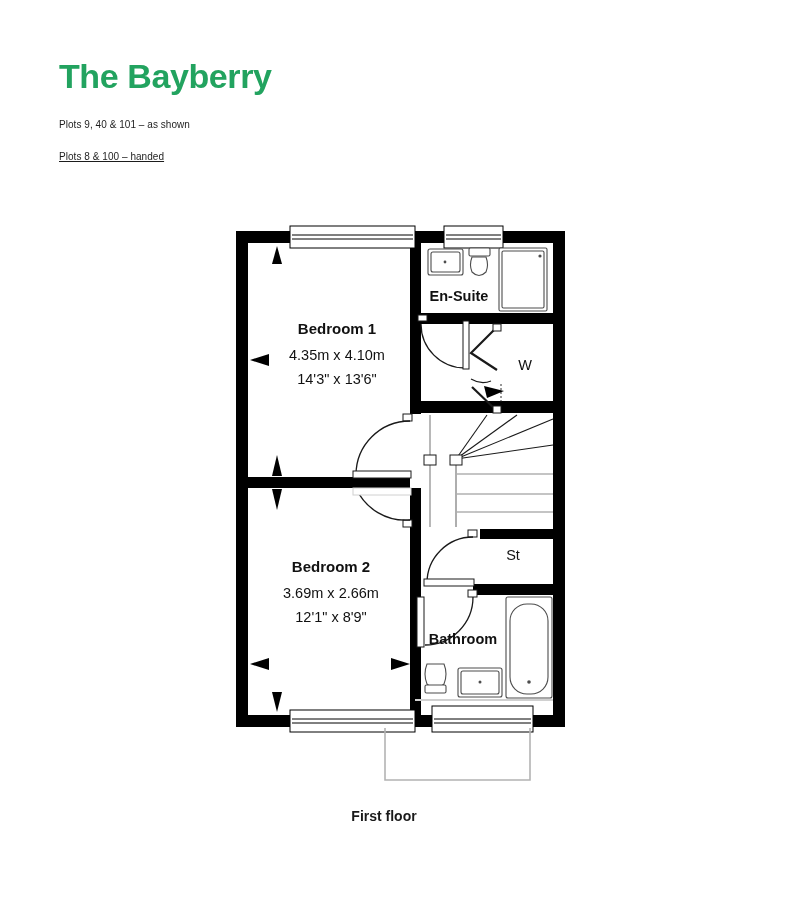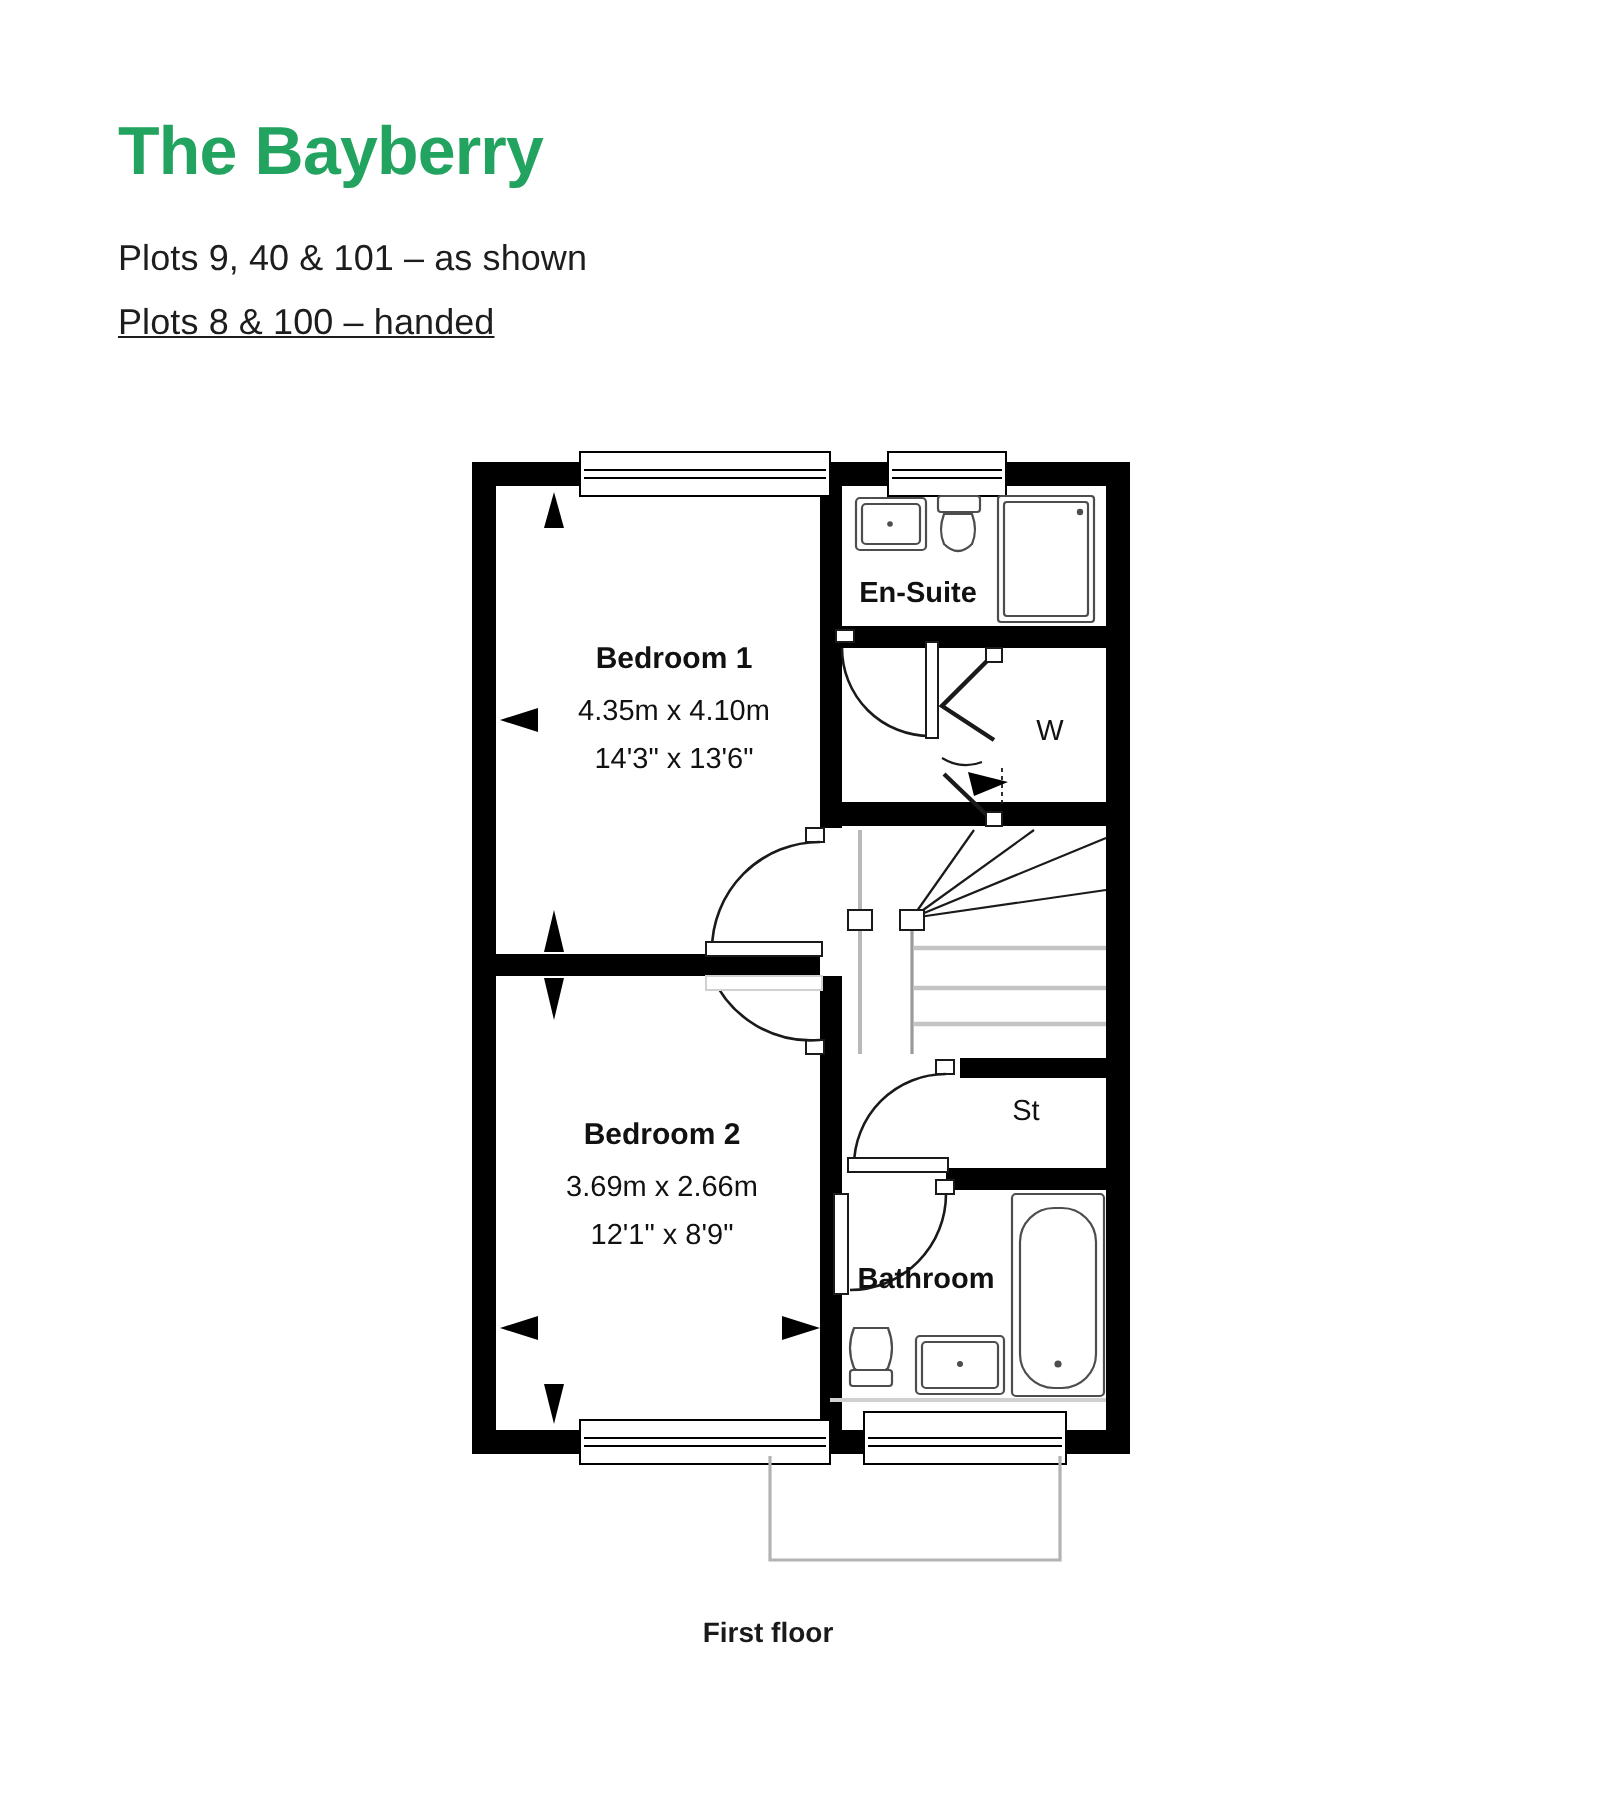--- a/index.html
+++ b/index.html
@@ -28,21 +28,21 @@
     top: 58px;
     font-size: 34px;
     font-weight: 700;
     letter-spacing: -0.4px;
     color: #22a35f;
     line-height: 1.1;
   }
   .plot-line {
     position: absolute;
     left: 59px;
-    font-size: 18px;
+    font-size: 10px;
     font-weight: 400;
     color: #1d1d1d;
     letter-spacing: 0.05px;
   }
   .plot-line-1 { top: 119px; }
   .plot-line-2 { top: 151px; text-decoration: underline; }
 
   .floor-caption {
     position: absolute;
     left: 0;

